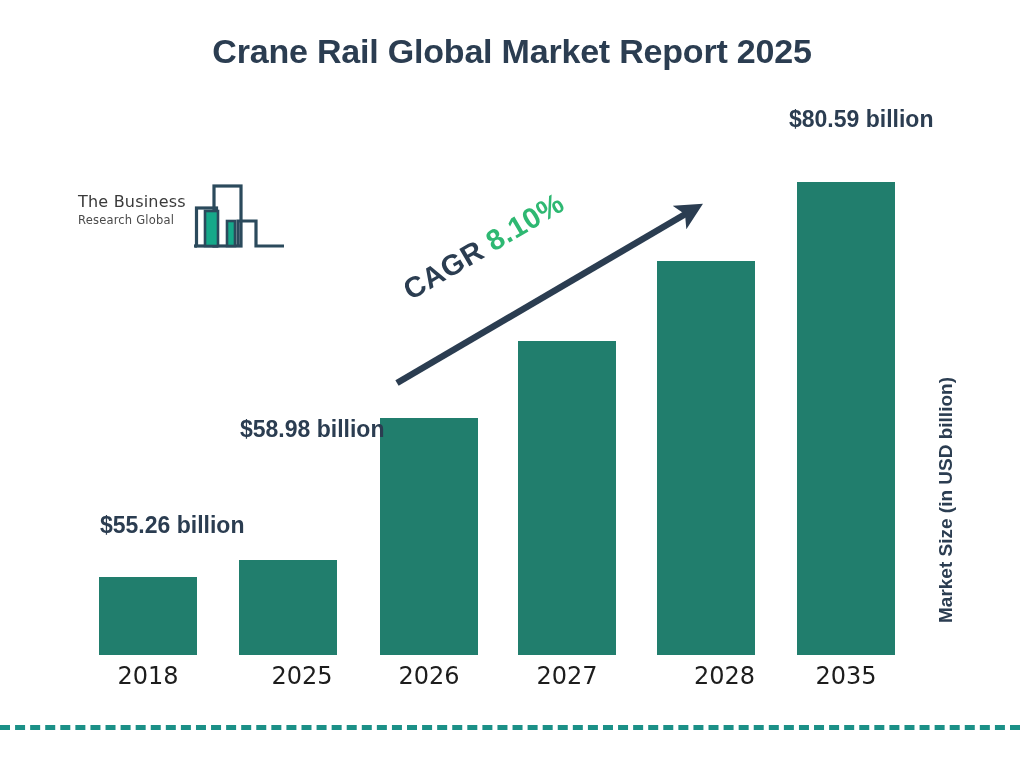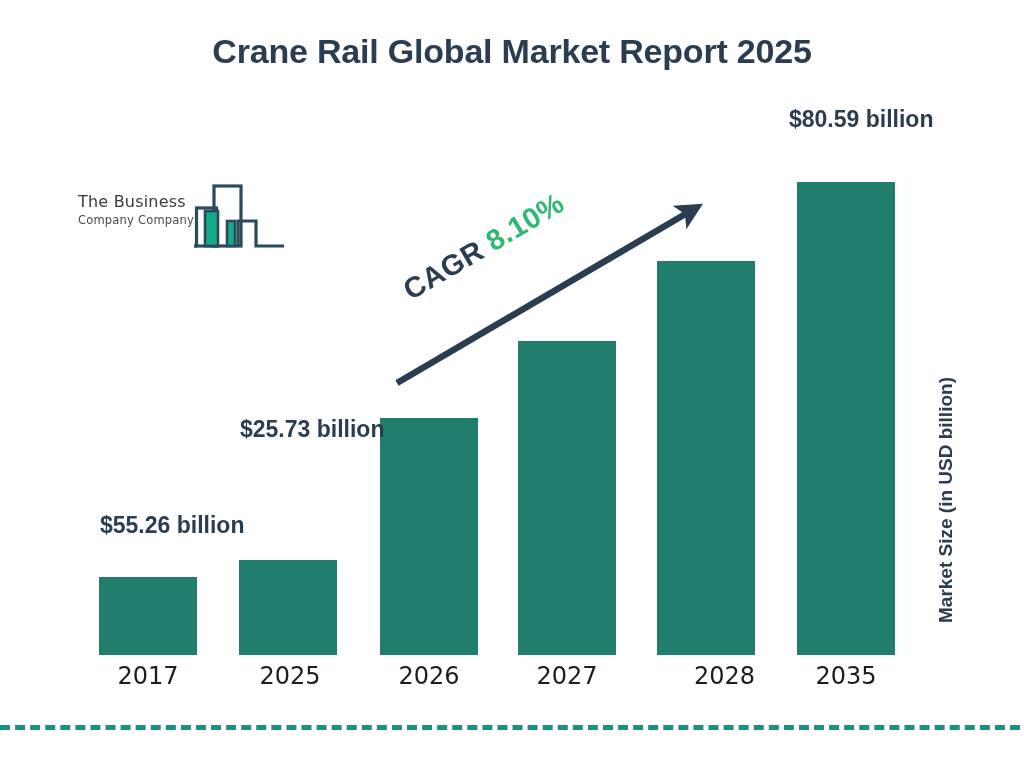--- a/index.html
+++ b/index.html
@@ -141,21 +141,21 @@
 </head>
 <body>
 
 <div id="page">
 
   <div id="chart-title">Crane Rail Global Market Report 2025</div>
 
   <div id="logo">
     <div id="logo-text">
       <div id="logo-line1">The Business</div>
-      <div id="logo-line2">Company Company</div>
+      <div id="logo-line2">Research Global</div>
     </div>
     <svg id="logo-mark" width="92" height="70" viewBox="0 0 92 70">
 
       <rect x="20" y="3" width="27" height="60" fill="none" stroke="#2b4a5c" stroke-width="3.2"></rect>
 
       <rect x="2.5" y="25" width="20" height="38" fill="none" stroke="#2b4a5c" stroke-width="3.2"></rect>
 
       <rect x="11" y="28" width="13" height="35" fill="#16a98a" stroke="#2b4a5c" stroke-width="2.6"></rect>
 
       <rect x="33" y="38" width="8" height="25" fill="#16a98a" stroke="#2b4a5c" stroke-width="2.6"></rect>
@@ -172,28 +172,28 @@
     <div class="bar" style="left:239px; top:560px; width:98px; height:95px;"></div>
     <div class="bar" style="left:380px; top:418px; width:98px; height:237px;"></div>
     <div class="bar" style="left:518px; top:341px; width:98px; height:314px;"></div>
     <div class="bar" style="left:657px; top:261px; width:98px; height:394px;"></div>
     <div class="bar" style="left:797px; top:182px; width:98px; height:473px;"></div>
 
     <div class="bar-value" style="left:100px; top:511px;">
       <div>$55.26 billion</div>
     </div>
     <div class="bar-value" style="left:240px; top:415px;">
-      <div>$25.73 billion</div>
+      <div>$58.98 billion</div>
     </div>
     <div class="bar-value" style="left:789px; top:105px; width:114px; text-align:center;">
       <div>$80.59 billion</div>
     </div>
 
-    <div class="x-tick" style="left:99px;">2017</div>
-    <div class="x-tick" style="left:241px;">2025</div>
+    <div class="x-tick" style="left:99px;">2018</div>
+    <div class="x-tick" style="left:253px;">2025</div>
     <div class="x-tick" style="left:380px;">2026</div>
     <div class="x-tick" style="left:518px;">2027</div>
     <div class="x-tick" style="left:657px;text-align:right;">2028</div>
     <div class="x-tick" style="left:797px;">2035</div>
 
     <svg style="position:absolute; left:0; top:0; width:1024px; height:768px; pointer-events:none;">
       <defs>
         <marker id="arrowhead" markerWidth="4.2" markerHeight="4.2" refX="2.6" refY="2.1" orient="auto">
           <path d="M 0 0 L 4.2 2.1 L 0 4.2 L 1.0 2.1 Z" fill="#2b3d51"></path>
         </marker>

